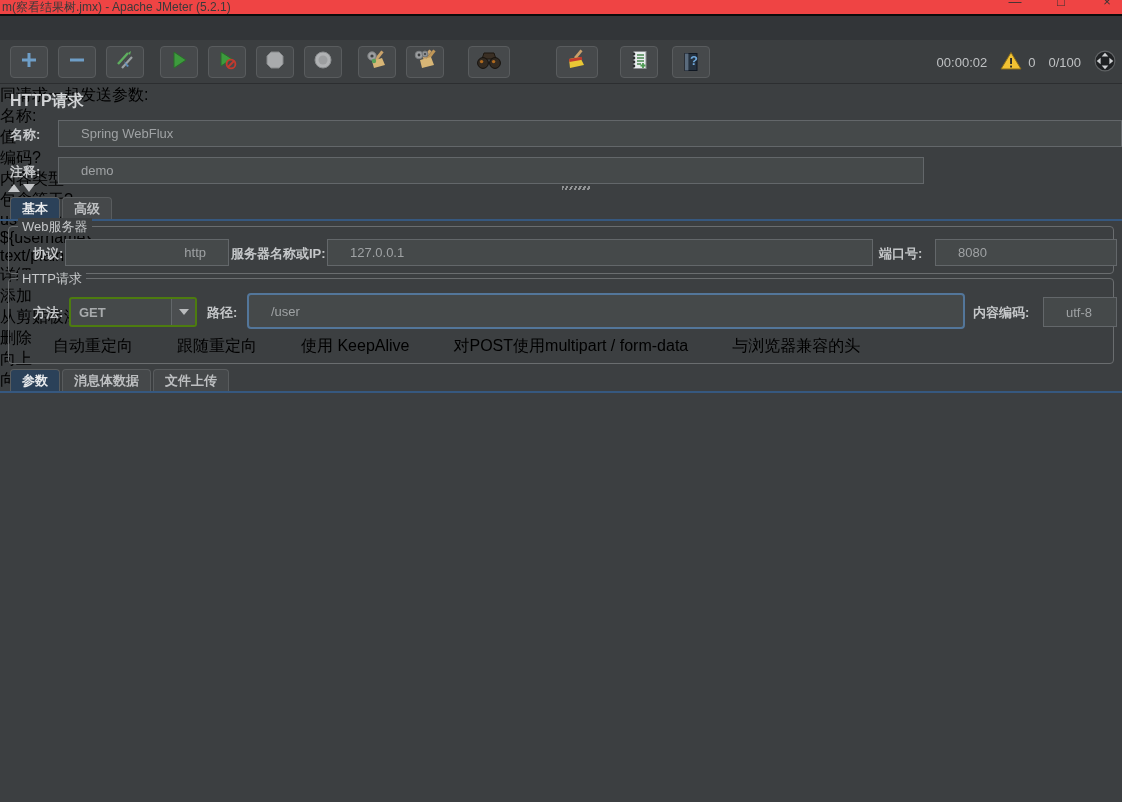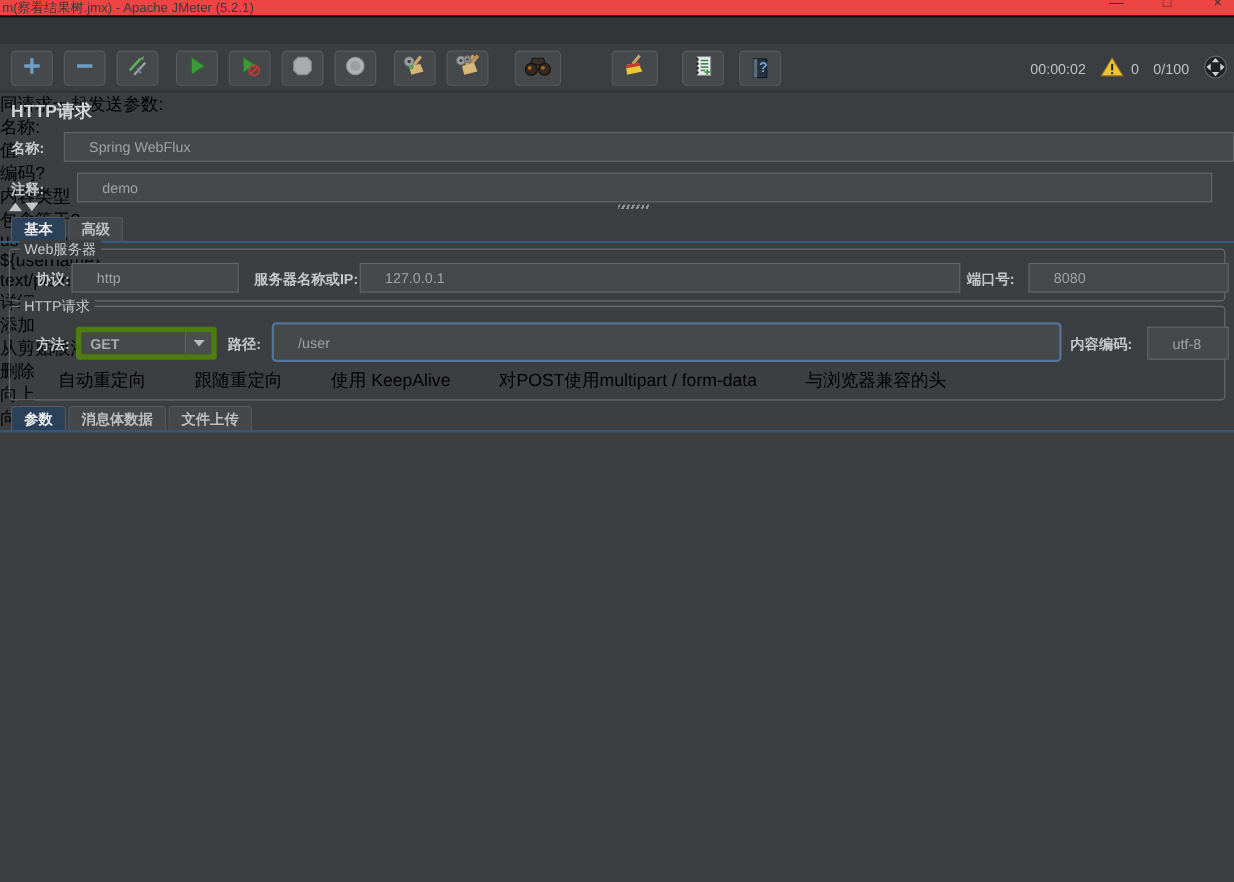--- a/index.html
+++ b/index.html
@@ -34,21 +34,21 @@
           background:repeating-linear-gradient(115deg,#919395 0 2px,transparent 2px 4px); }
 
   .tabrow { position:absolute; display:flex; }
   .tab { height:22px; padding:0 11px; display:flex; align-items:center; font-size:13px; font-weight:bold; color:#bdbfc1; background:#45484a; border:1px solid #595c5e; border-bottom:none; border-radius:4px 4px 0 0; margin-right:2px; }
   .tab.selected { background:#2b4159; color:#e9ebed; }
   .tab-underline { position:absolute; left:0; width:1122px; height:2px; background:#36587f; }
 
   .groupbox { position:absolute; border:1px solid #6a6d6f; border-radius:4px; }
   .legend { position:absolute; top:-9px; left:9px; background:#3c3f41; padding:0 4px; font-size:13px; font-weight:normal; color:#c5c7c9; }
 
-  .combo { position:absolute; left:60px; top:18px; width:128px; height:30px; background:#45494a; border:5px solid #4d7c0f; border-radius:3px; display:flex; }
+  .combo { position:absolute; left:60px; top:18px; width:128px; height:30px; background:#45494a; border:2px solid #4d7c0f; border-radius:3px; display:flex; }
   .combo-val { flex:1; display:flex; align-items:center; padding-left:8px; font-size:13px; color:#a8abad; font-weight:bold; }
   .combo-btn { width:24px; border-left:1px solid #63676a; display:flex; align-items:center; justify-content:center; background:#4b4e50; border-radius:0 3px 3px 0; }
   .combo-btn .arr { width:0; height:0; border-left:5px solid transparent; border-right:5px solid transparent; border-top:6px solid #b9bbbd; }
 
   .path-field { border:2px solid #53769a !important; border-radius:4px; }
 
   .cbrow { position:absolute; left:22px; top:57px; display:flex; align-items:center; gap:9px; }
   .cbitem { display:flex; align-items:center; gap:7px; margin-right:13px; }
   .cb { width:15px; height:15px; background:#53565"; background:#53565a; border:1px solid #707375; border-radius:2px; position:relative; flex:none; }
   .cb.checked::after { content:"✓"; position:absolute; left:1px; top:-3px; font-size:15px; font-weight:bold; color:#e6e8ea; }
@@ -209,42 +209,42 @@
 
   
   <div class="content">
 
     <div class="page-title">HTTP请求</div>
 
     <div class="flabel" style="left:10px; top:41px;">名称:</div>
     <input class="tfield" style="left: 58px; top: 35px; width: 1064px; height: 27px;" value="Spring WebFlux">
 
     <div class="flabel" style="left:10px; top:78px;">注释:</div>
-    <input class="tfield" style="left: 58px; top: 72px; width: 1032px; height: 27px; margin-left: 12px;" value="demo">
+    <input class="tfield" style="left: 58px; top: 72px; width: 866px; height: 27px;" value="demo">
 
     <div class="split-arrows">
       <span class="tri-up"></span>
       <span class="tri-down"></span>
     </div>
     <div class="grip"></div>
 
     <div class="tabrow" style="left:10px; top:112px;">
       <div class="tab selected">
           <span>基本</span>
         </div>
       <div class="tab">
           <span>高级</span>
         </div>
     </div>
     <div class="tab-underline" style="top:134px;"></div>
 
     <div class="groupbox" style="left:8px; top:141px; width:1106px; height:48px;">
       <span class="legend">Web服务器</span>
       <div class="flabel" style="left:24px; top:18px;">协议:</div>
-      <input class="tfield" style="left: 56px; top: 12px; width: 152px; height: 27px;" value="http">
+      <input class="tfield" style="left: 56px; top: 12px; width: 164px; height: 27px; text-align: right;" value="http">
       <div class="flabel" style="left:222px; top:18px;">服务器名称或IP:</div>
       <input class="tfield" style="left: 318px; top: 12px; width: 546px; height: 27px;" value="127.0.0.1">
       <div class="flabel" style="left:870px; top:18px;">端口号:</div>
       <input class="tfield" style="left: 926px; top: 12px; width: 182px; height: 27px;" value="8080">
     </div>
 
     <div class="groupbox" style="left:8px; top:193px; width:1106px; height:86px;">
       <span class="legend">HTTP请求</span>
 
       <div class="flabel" style="left:24px; top:25px;">方法:</div>

